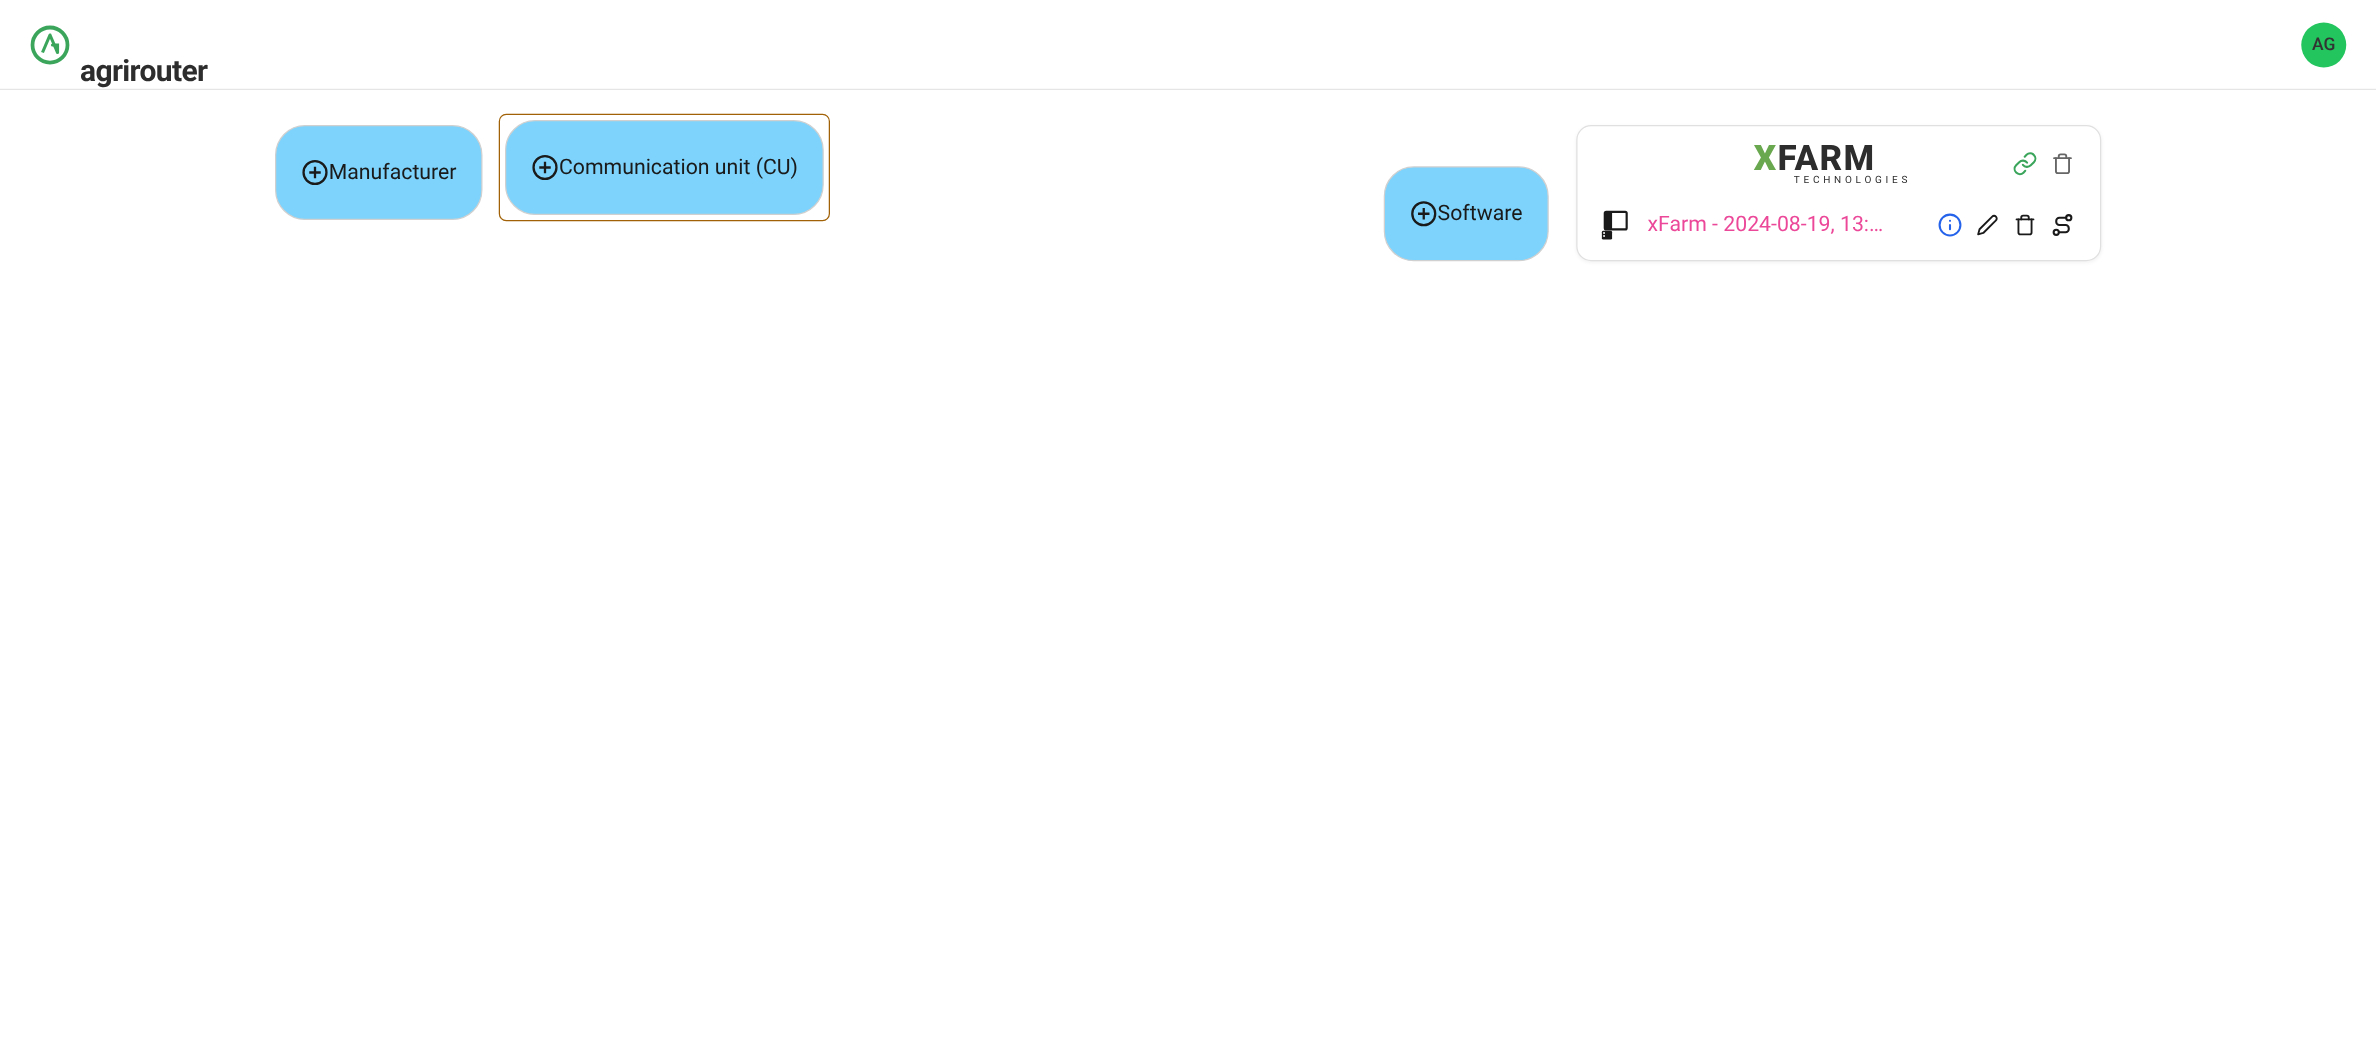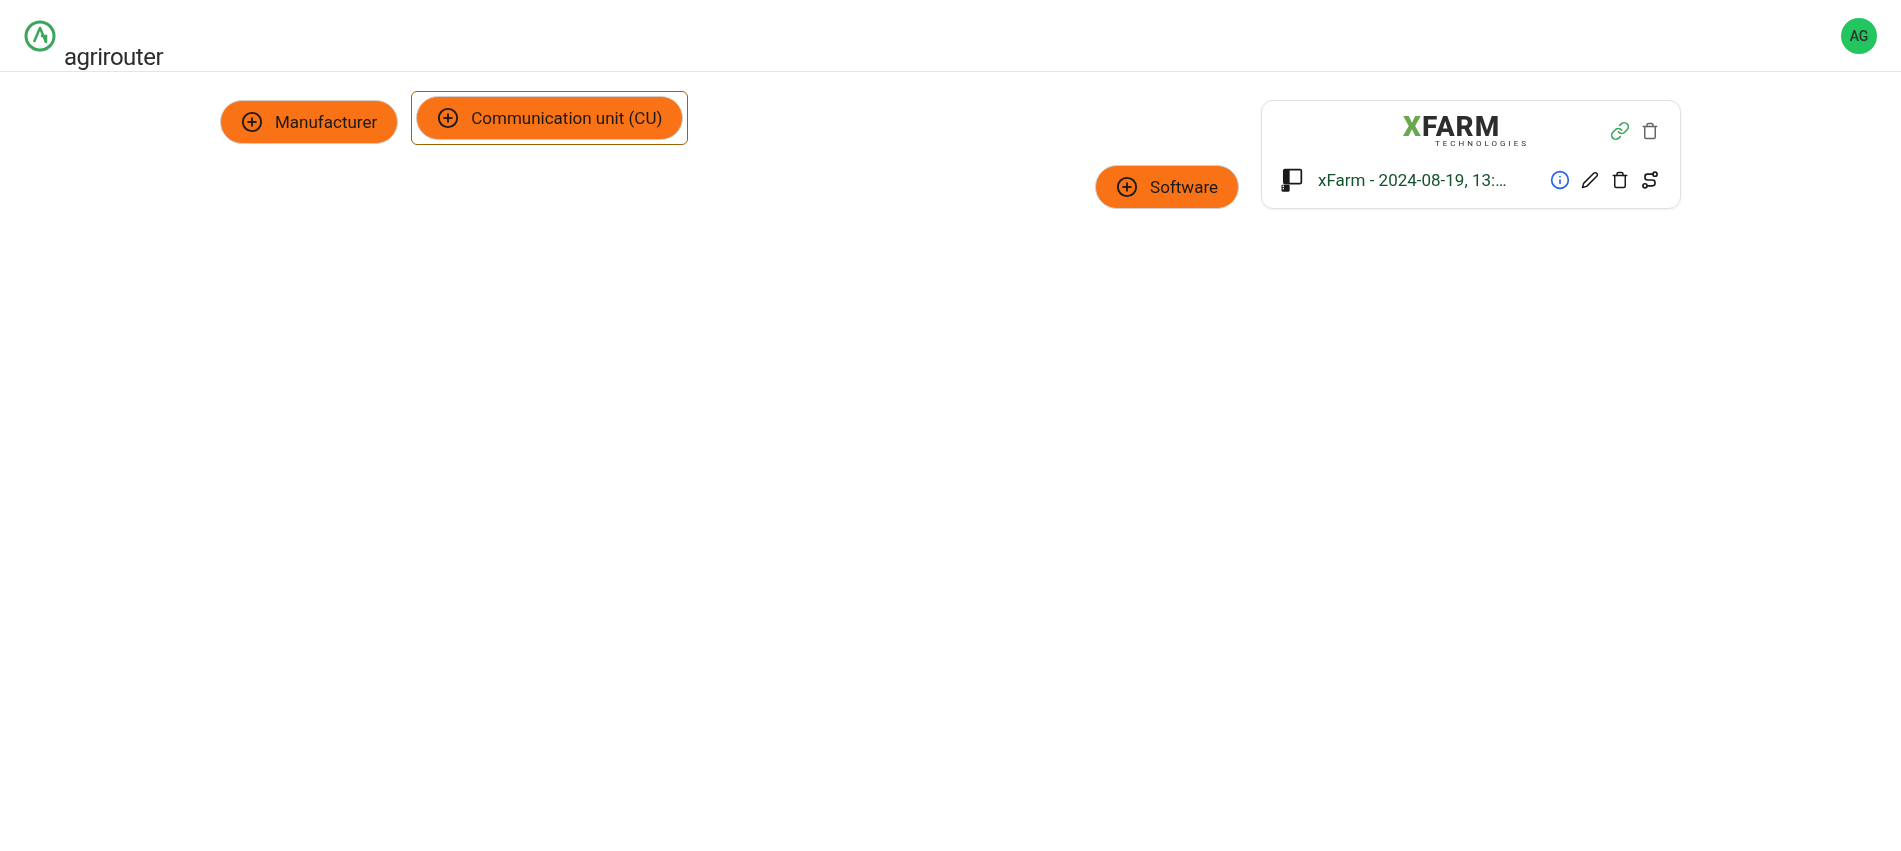--- a/index.html
+++ b/index.html
@@ -27,21 +27,21 @@
       display: flex;
       align-items: center;
       gap: 8px;
     }
     .logo-mark {
       width: 32px;
       height: 32px;
     }
     .logo-text {
       font-size: 24px;
-      font-weight: 400;
+      font-weight: 700;
       color: #2d2d2d;
       letter-spacing: -0.5px;
       margin-top: 42px;
     }
     .avatar {
       width: 36px;
       height: 36px;
       border-radius: 50%;
       background: #22c55e;
       display: flex;
@@ -64,25 +64,24 @@
     }
     .right-section {
       display: flex;
       flex-direction: row;
       align-items: flex-end;
       gap: 22px;
     }
     .pill-button {
       display: inline-flex;
       align-items: center;
-      gap: 12px;
-      padding: 10px 20px;
+      padding: 26px 20px;
       border: 1px solid #d0d0d0;
       border-radius: 24px;
-      background: #f97316;
+      background: #7dd3fc;
       font-size: 17px;
       color: #1a1a1a;
       cursor: pointer;
       font-family: inherit;
     }
     .highlighted-wrapper {
       border: 1px solid #a16207;
       border-radius: 6px;
       padding: 4px;
       display: inline-block;
@@ -143,21 +142,21 @@
       gap: 12px;
     }
     .row-icon {
       width: 28px;
       height: 28px;
       flex-shrink: 0;
     }
     .row-text {
       flex: 1;
       font-size: 17px;
-      color: #14532d;
+      color: #ec4899;
       white-space: nowrap;
       overflow: hidden;
       text-overflow: ellipsis;
     }
     .row-actions {
       display: flex;
       gap: 10px;
       align-items: center;
       flex-shrink: 0;
     }

